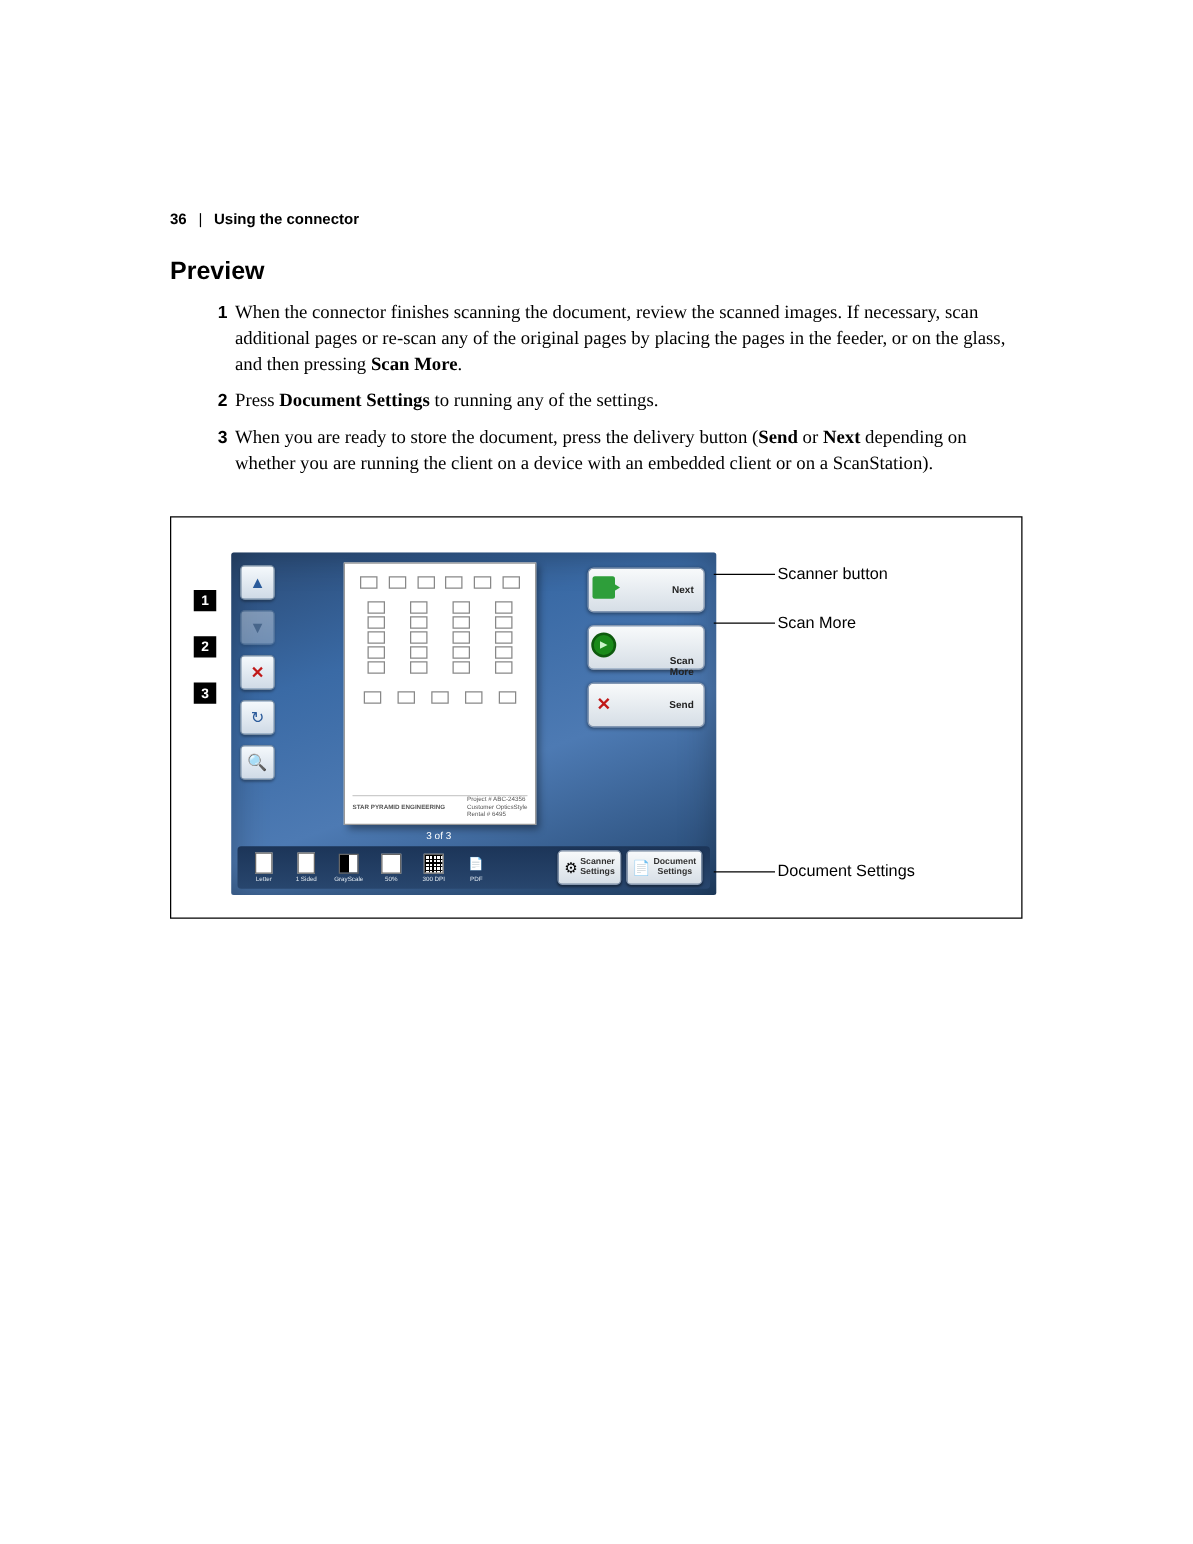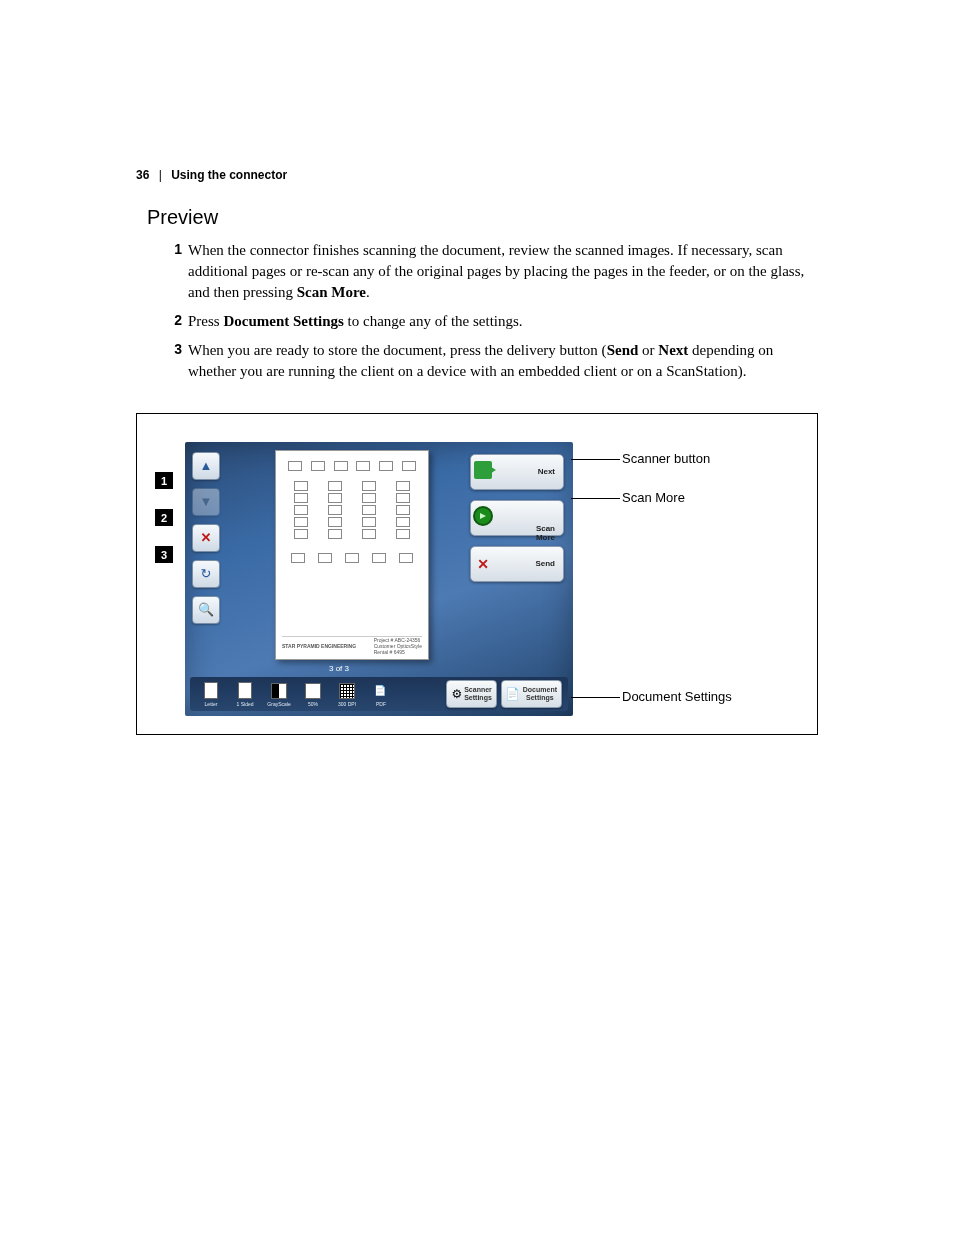--- a/index.html
+++ b/index.html
@@ -17,24 +17,24 @@
     top: 168px;
     left: 136px;
     font-family: Verdana, Arial, sans-serif;
     font-size: 12px;
     font-weight: bold;
   }
   .page-header .sep { margin: 0 6px; font-weight: normal; }
   .section-title {
     position: absolute;
     top: 206px;
-    left: 147px;
+    left: 136px;
     font-family: 'Segoe UI', Arial, sans-serif;
     font-size: 20px;
-    font-weight: normal;
+    font-weight: bold;
   }
   .steps {
     position: absolute;
     top: 240px;
     left: 160px;
     width: 660px;
   }
   .step-row {
     display: flex;
     margin-bottom: 8px;
@@ -145,21 +145,21 @@
     align-items:center;
     gap:4px;
     font-size:5px;
     color:#555;
     font-family: Arial, sans-serif;
   }
   .doc-footer .logo-box { font-weight:bold; }
 
   .page-counter {
     position: absolute;
-    left: 78px;
+    left: 90px;
     top: 222px;
     width: 152px;
     text-align: center;
     color: #fff;
     font-family: Arial, sans-serif;
     font-size: 8px;
   }
 
   .right-actions {
     position: absolute;
@@ -292,21 +292,21 @@
 <div class="steps">
   <div class="step-row">
     <div class="step-num">1</div>
     <div class="step-text">
       <span>When the connector finishes scanning the document, review the scanned images. If necessary, scan additional pages or re-scan any of the original pages by placing the pages in the feeder, or on the glass, and then pressing </span><b>Scan More</b><span>.</span>
     </div>
   </div>
   <div class="step-row">
     <div class="step-num">2</div>
     <div class="step-text">
-      <span>Press </span><b>Document Settings</b><span> to change any of the settings.</span>
+      <span>Press </span><b>Document Settings</b><span> to running any of the settings.</span>
     </div>
   </div>
   <div class="step-row">
     <div class="step-num">3</div>
     <div class="step-text">
       <span>When you are ready to store the document, press the delivery button (</span><b>Send</b><span> or </span><b>Next</b><span> depending on whether you are running the client on a device with an embedded client or on a ScanStation).</span>
     </div>
   </div>
 </div>
 

